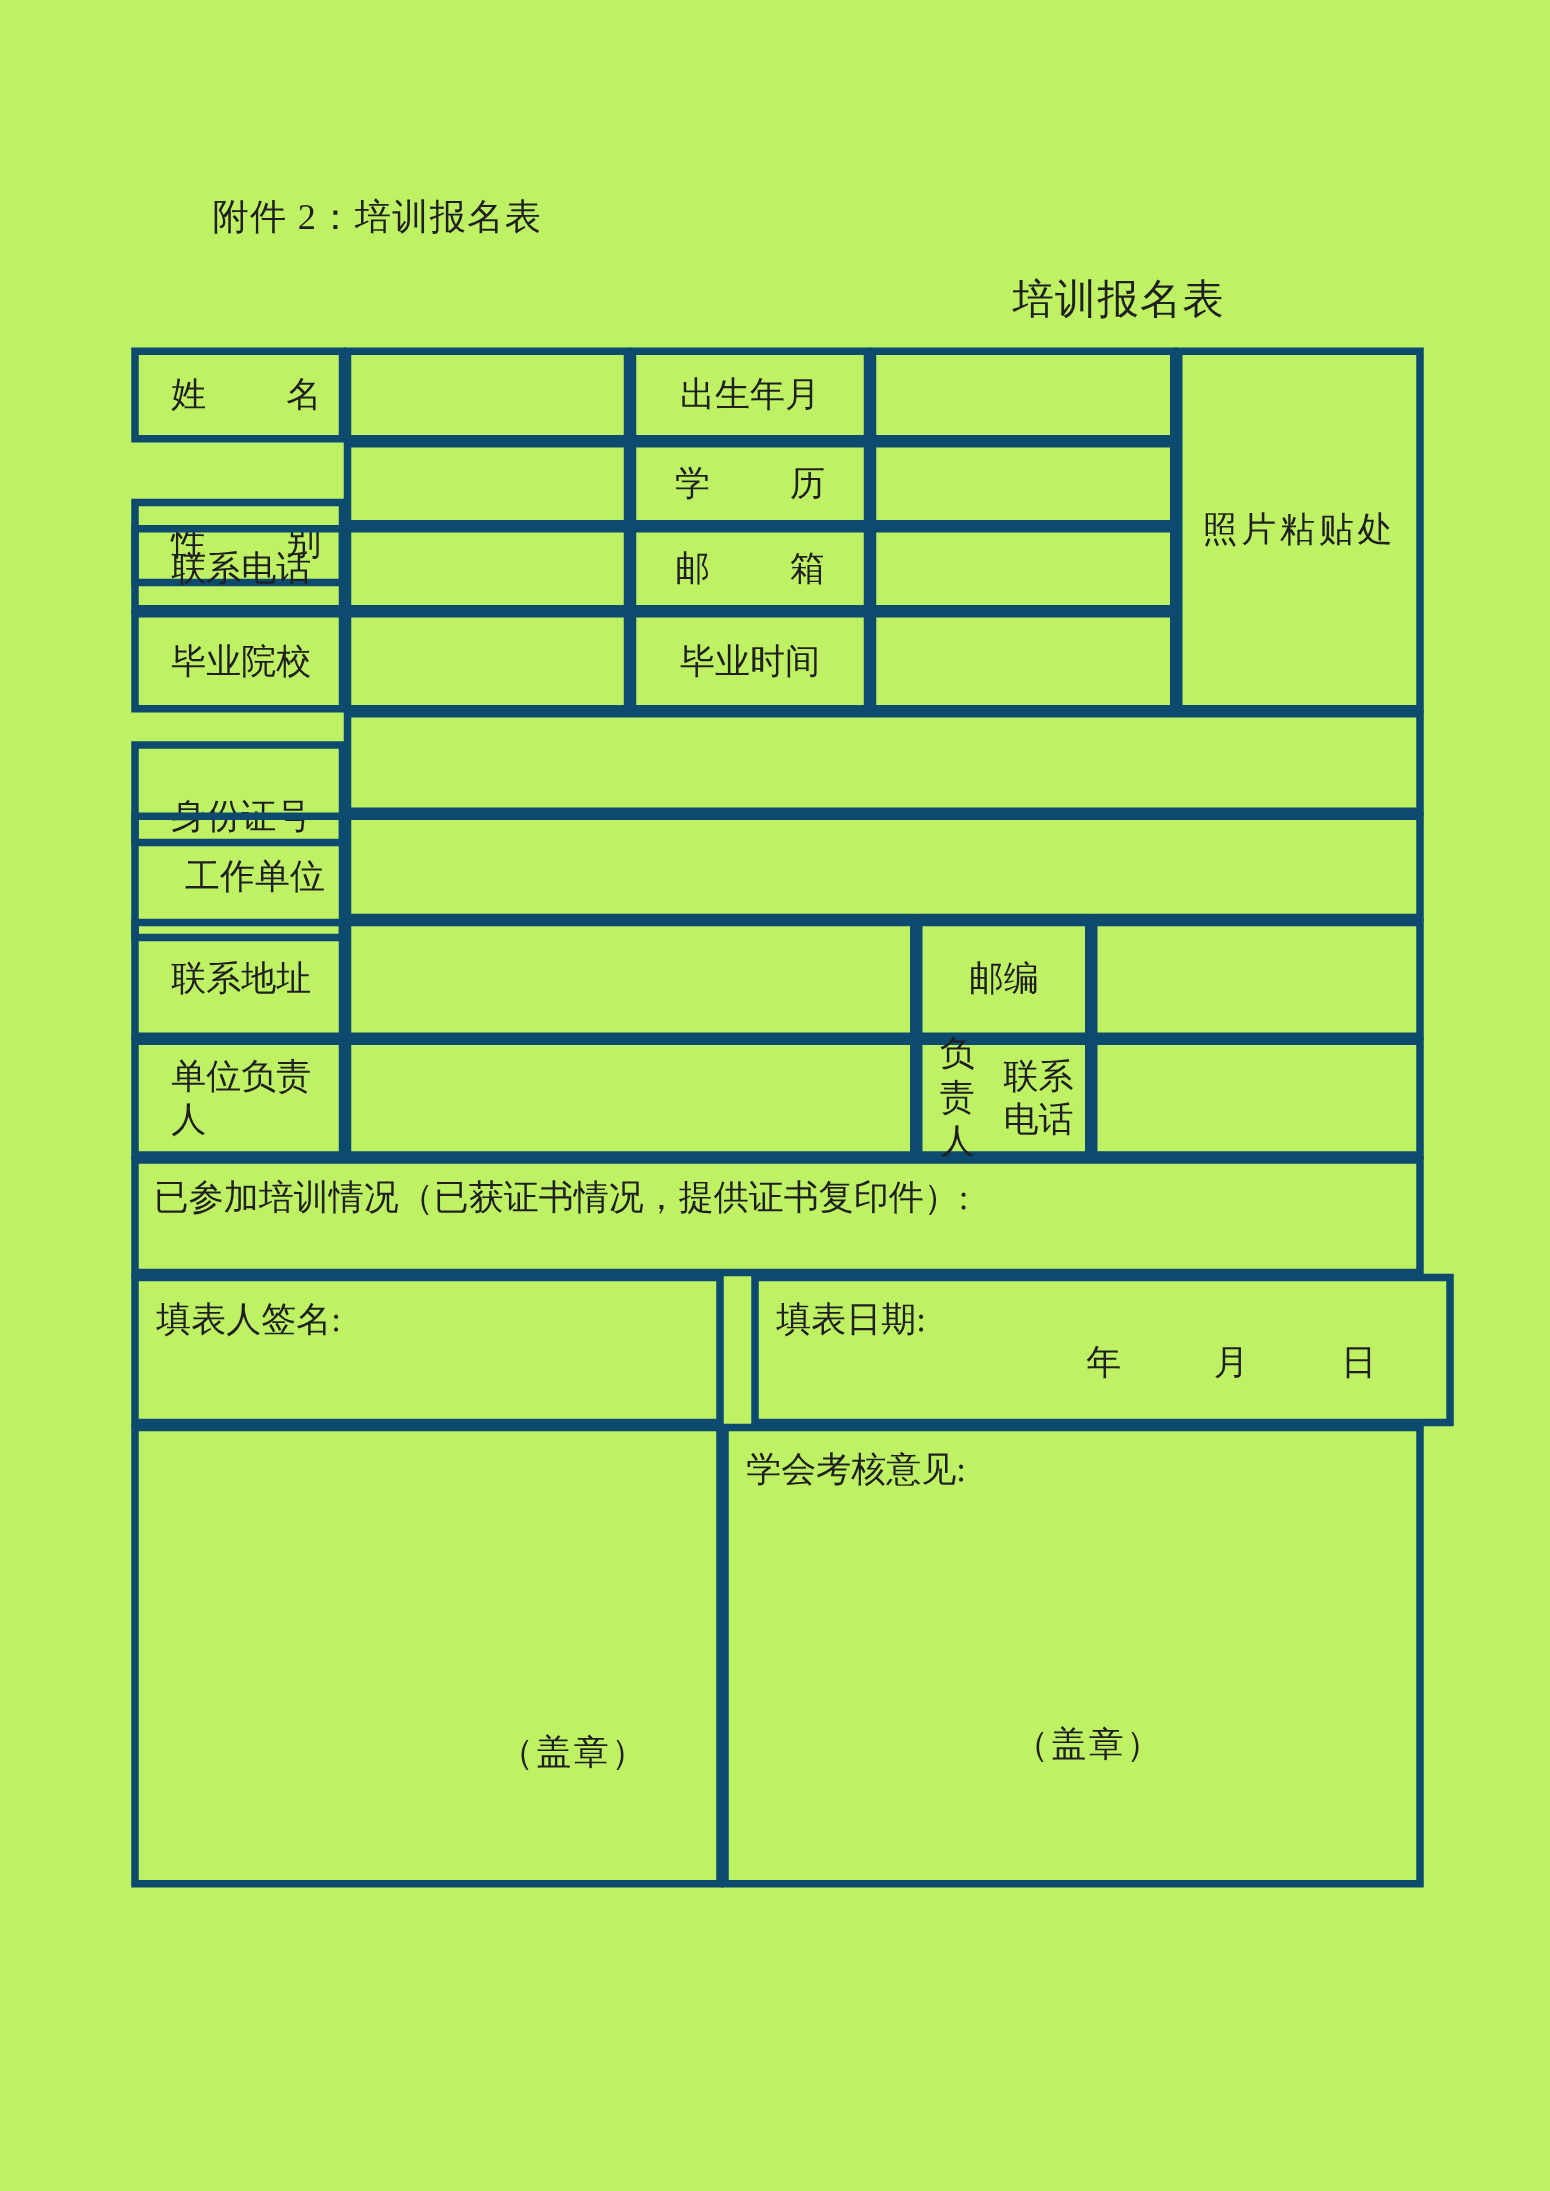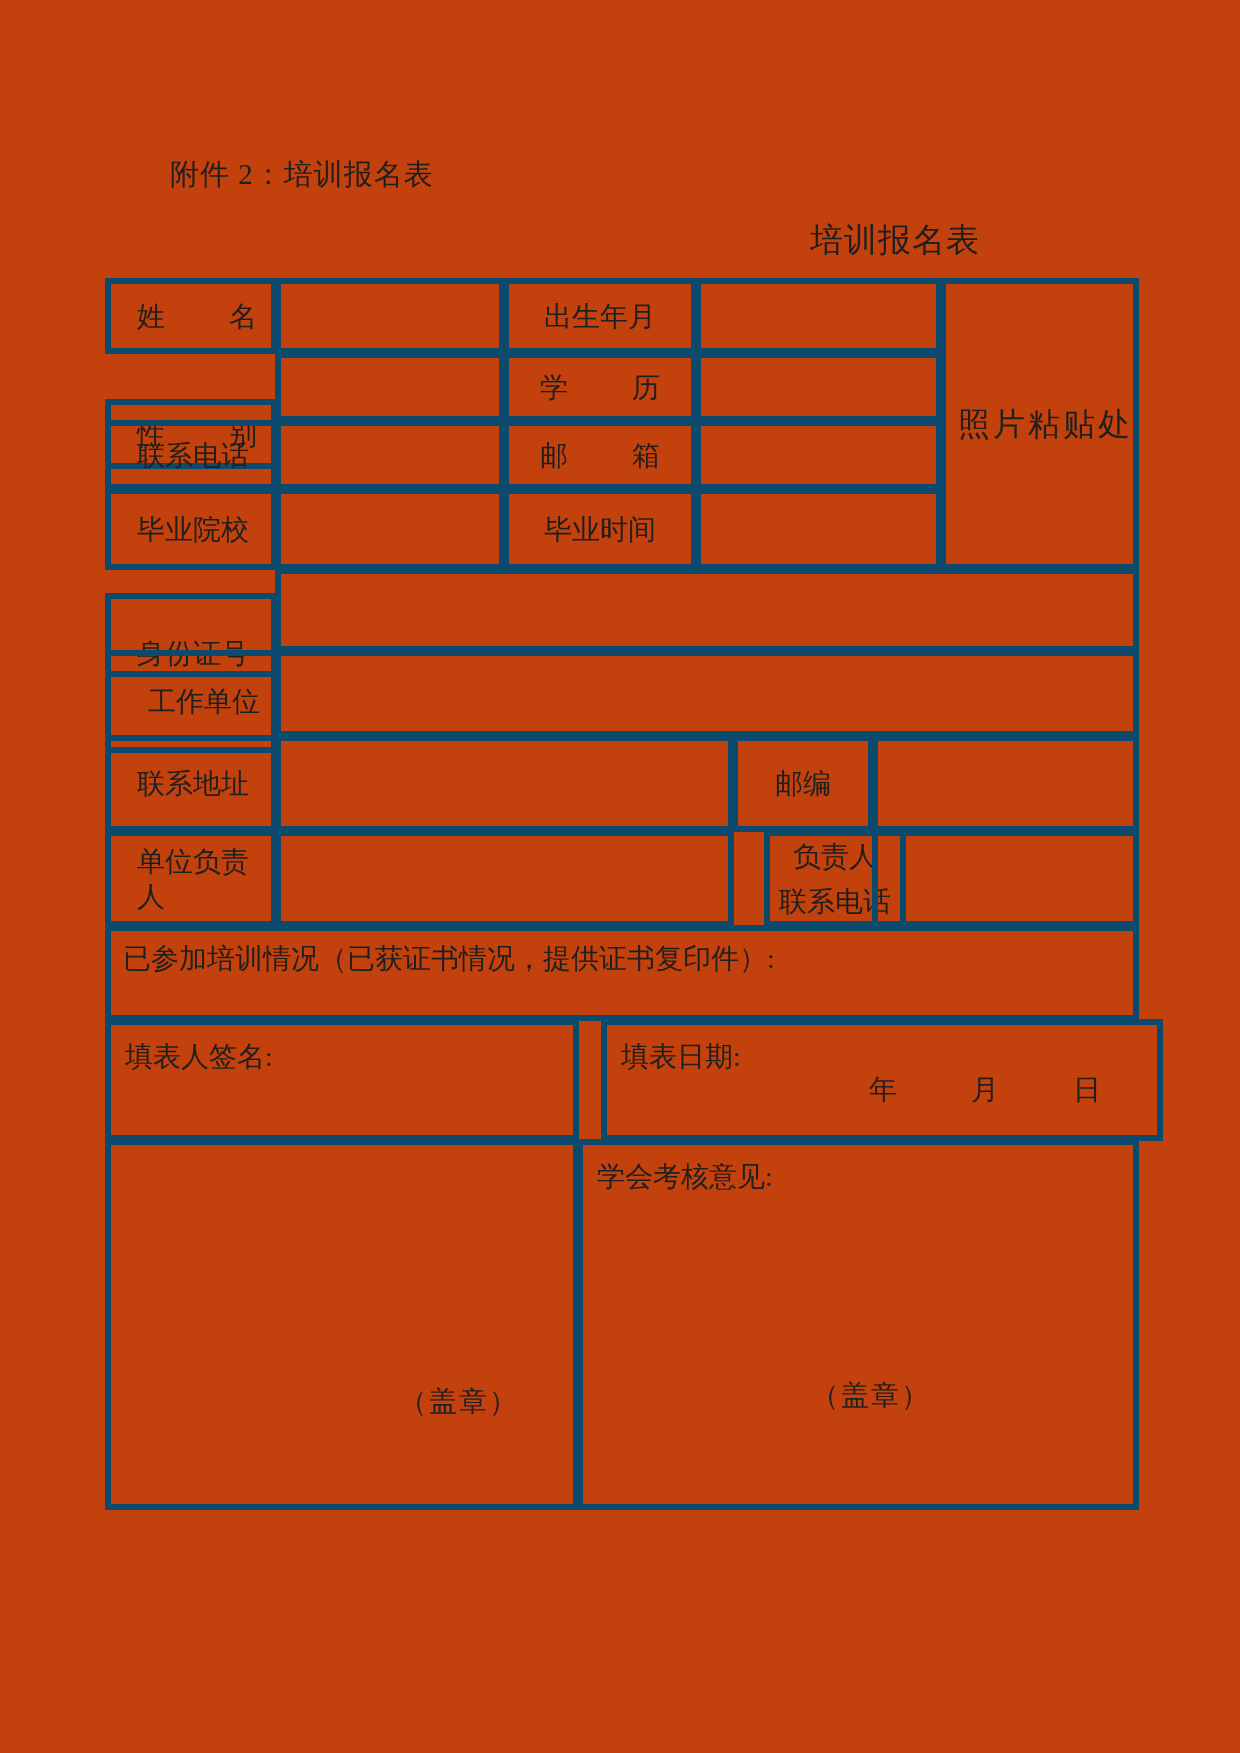--- a/index.html
+++ b/index.html
@@ -1,20 +1,20 @@
 <!DOCTYPE html>
 <html><head>
 <meta charset="utf-8">
 <style>
   html,body{margin:0;padding:0;}
   body{background:#888;}
   .page{
     position:relative;
     width:1240px;height:1753px;
-    background:#c2410c;
+    background:#bef264;
     margin:0 auto;
     font-family:"Liberation Serif","DejaVu Serif",serif;
     color:#1f1f1f;
     overflow:hidden;
   }
   .attachment-heading{
     position:absolute;left:170px;top:156px;
     font-size:29px;line-height:36px;letter-spacing:1px;
   }
   .form-title{
@@ -23,23 +23,23 @@
     letter-spacing:1px;
   }
   .cell{
     position:absolute;box-sizing:border-box;
     border:6px solid #0c4a6e;background:transparent;
   }
   .lbl{display:flex;align-items:center;font-size:28px;line-height:1.25;}
   .c1{padding-left:26px;}
   .c3{justify-content:center;}
   .j2{display:inline-block;width:120px;text-align:justify;text-align-last:justify;}
-  .photo{display:flex;align-items:center;justify-content:flex-end;
-         font-size:32px;letter-spacing:3px;}
-  .twoline{flex-direction:column;justify-content:center;row-gap:10px;text-align:center;margin-left:32px;}
+  .photo{display:flex;align-items:center;justify-content:center;
+         font-size:28px;letter-spacing:3px;}
+  .twoline{flex-direction:row;justify-content:center;row-gap:10px;text-align:center;}
   .topleft{display:block;padding:10px 14px 0 12px;font-size:28px;line-height:1.3;}
   .sig{padding-top:14px;padding-left:14px;}
   .date-line{
     position:absolute;left:0;right:0;top:46px;
     text-align:right;padding-right:50px;
     font-size:28px;letter-spacing:6px;
   }
   .stamp{
     position:absolute;font-size:28px;letter-spacing:2px;
   }

